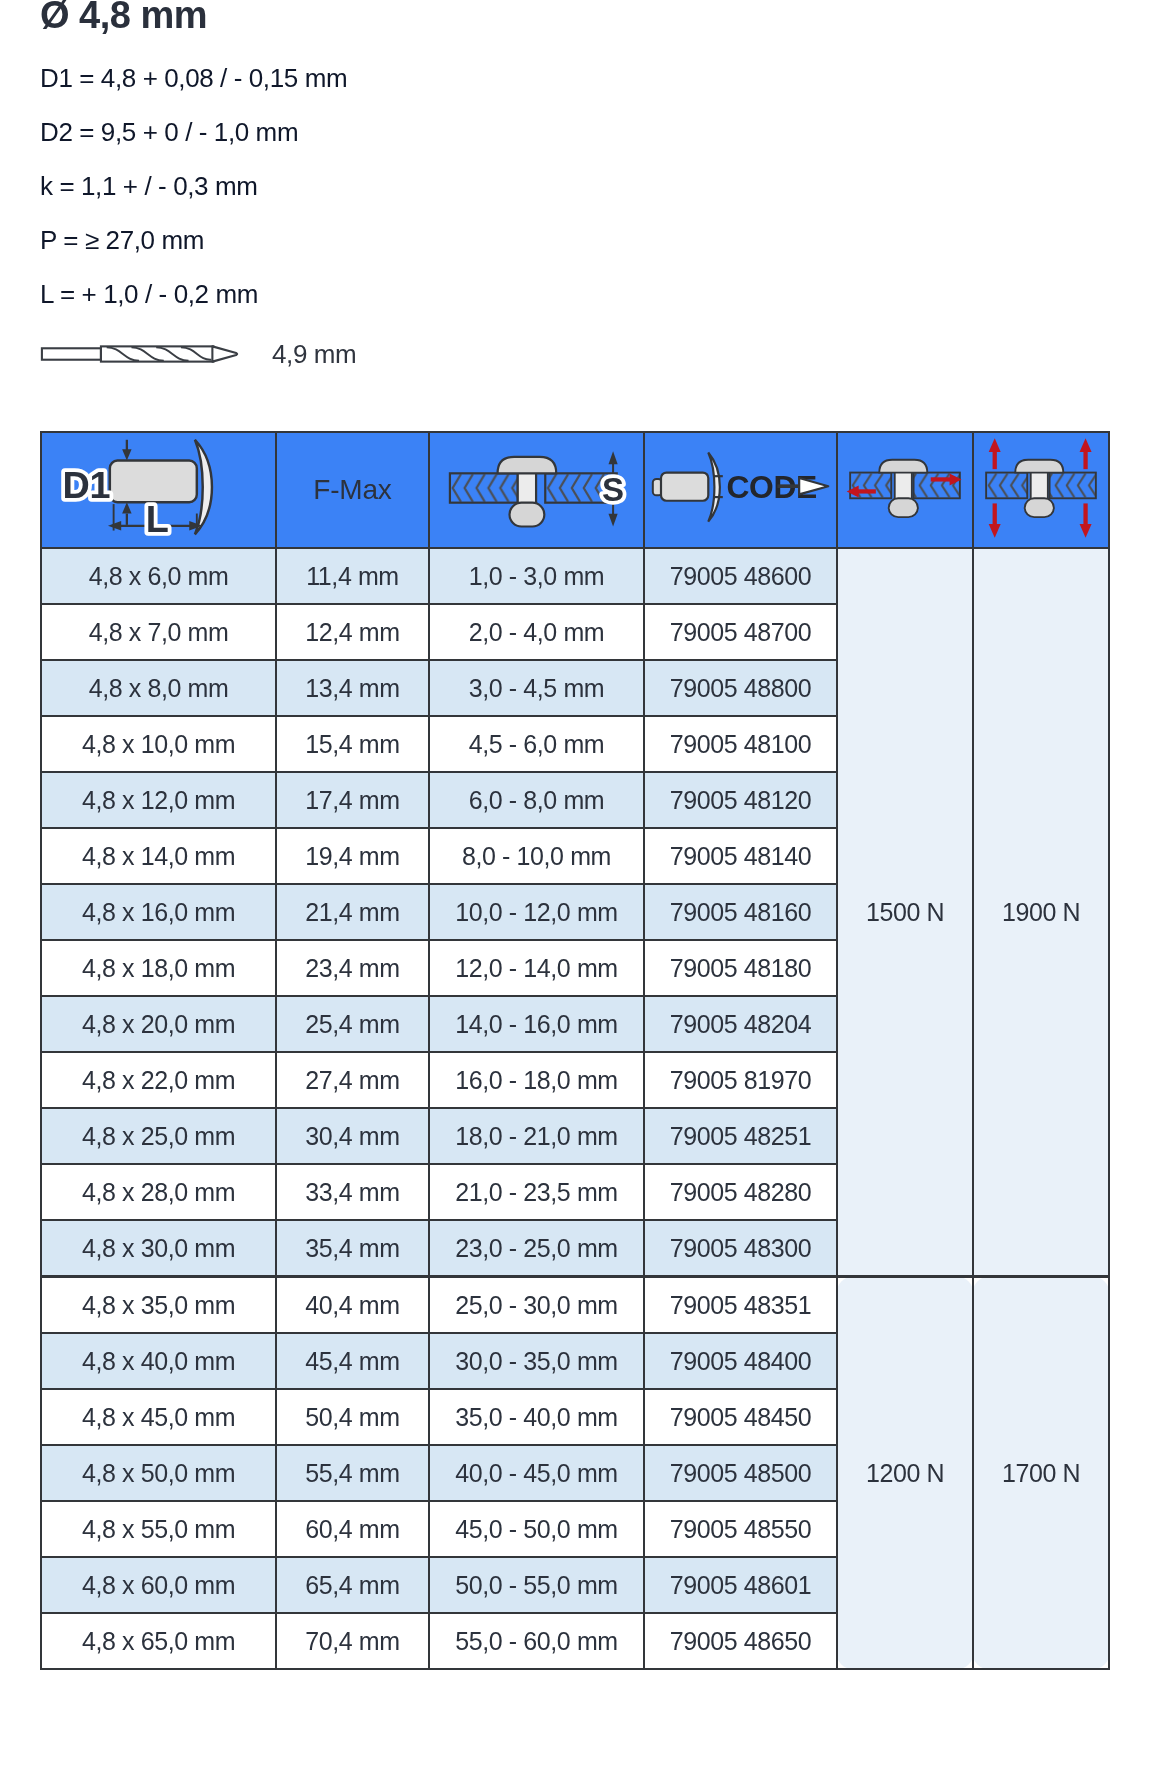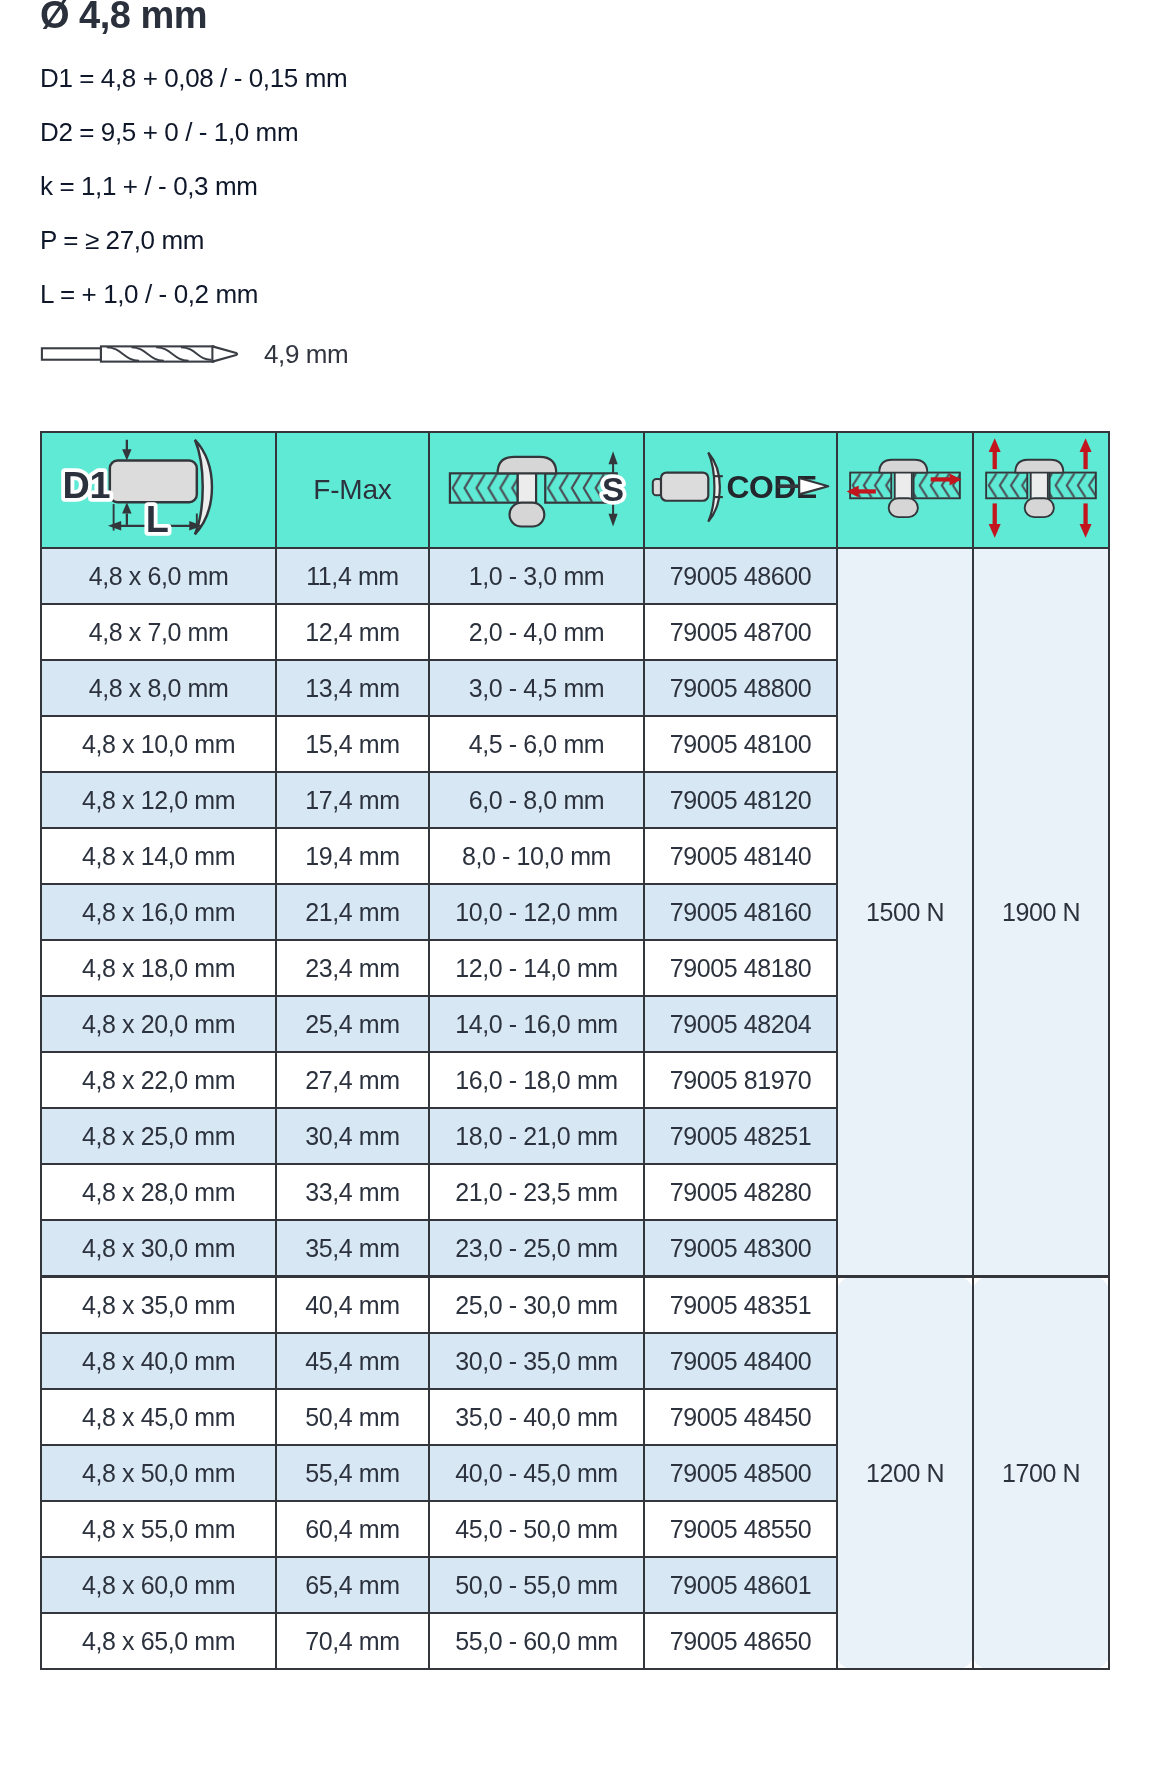--- a/index.html
+++ b/index.html
@@ -12,34 +12,34 @@
   .page{padding-left:40px;}
   .page-title{
     margin:-6px 0 14px 0;
     font-size:38px;font-weight:bold;color:#2a303c;
     letter-spacing:-0.5px;
   }
   .spec-line{
     font-size:26px;line-height:54px;height:54px;color:#0f172a;
     white-space:nowrap;
   }
-  .drill-row{display:flex;align-items:center;gap:24px;margin-top:10px;height:46px;}
+  .drill-row{display:flex;align-items:center;gap:32px;margin-top:10px;height:46px;}
   .drill-label{font-size:26px;color:#30353f;}
 
   table.rivet{
     border-collapse:collapse;table-layout:fixed;
     width:1068px;margin-top:54px;
     border:2px solid #33363a;
   }
   table.rivet th, table.rivet td{
     border:2px solid #33363a;
     text-align:center;vertical-align:middle;
     padding:0;
   }
-  thead th{height:112px;background:#5eead4;border-bottom:3px solid #33363a;}
+  thead th{height:112px;background:#3b82f6;border-bottom:3px solid #33363a;}
   tbody td{height:54px;font-size:25px;color:#2c323d;background:#ffffff;}
   tbody tr:nth-child(odd) td{background:#d7e7f4;}
   tbody td.force-cell{background:#e9f1f9 !important;font-size:25px;}
   tbody tr.group-start td{border-top:3px solid #33363a;border-radius:15px;}
   .fmax-header{font-size:28px;font-weight:normal;color:#2c323d;letter-spacing:-0.2px;}
   svg text{font-family:"Liberation Sans", sans-serif;}
   .halo{paint-order:stroke;stroke:#ffffff;stroke-width:8px;stroke-linejoin:round;}
 </style>
 </head>
 <body>

